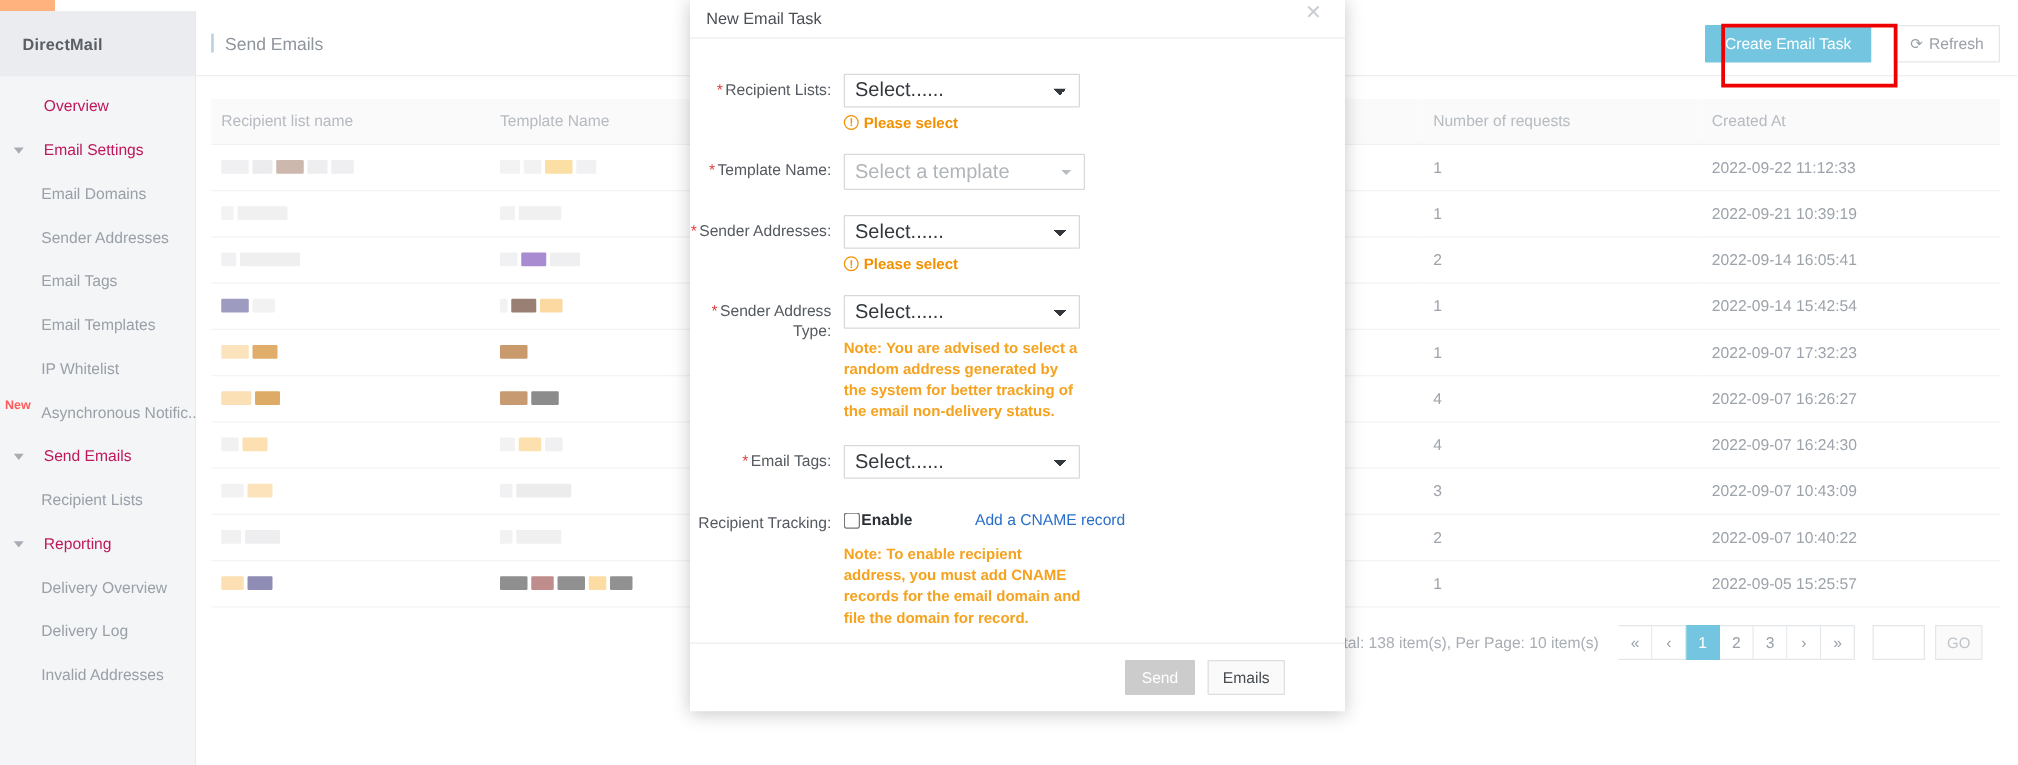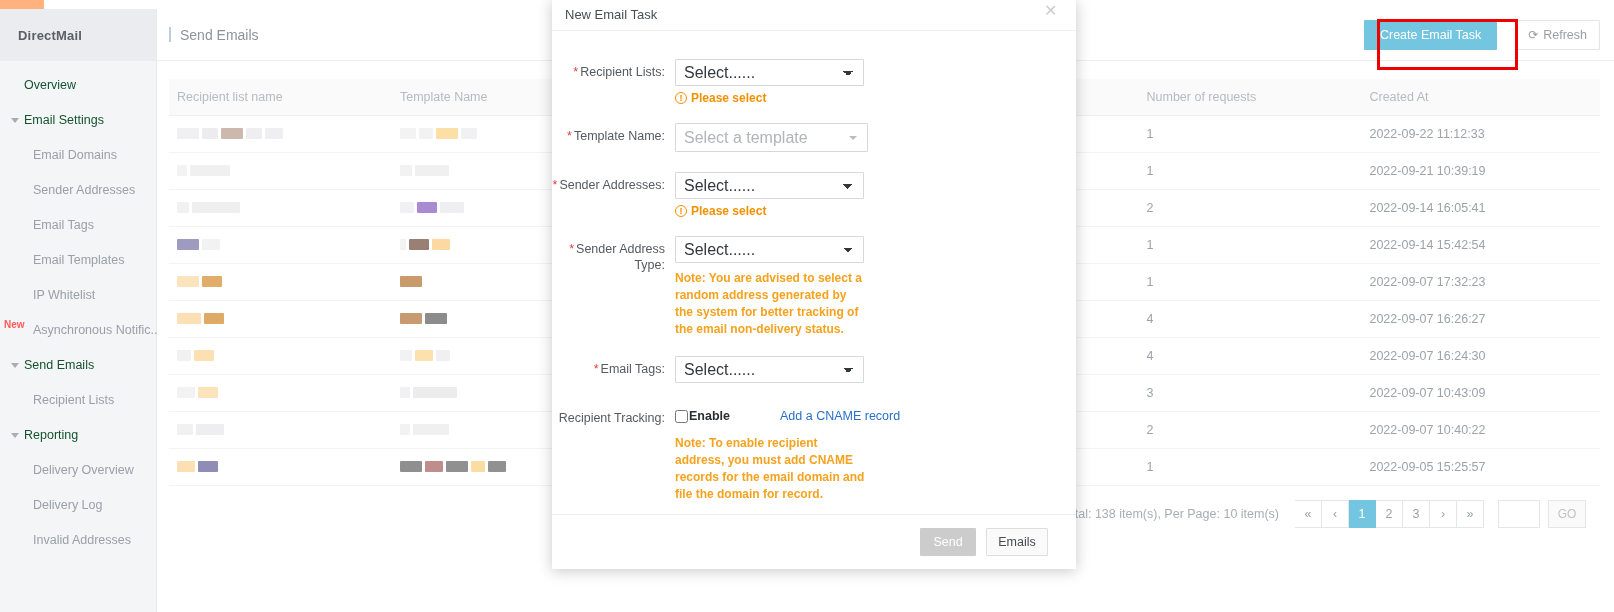--- a/index.html
+++ b/index.html
@@ -36,21 +36,21 @@
     background: #eaecef;
     letter-spacing: .2px;
   }
   .nav { padding-top: 6px; }
   .nav-item {
     position: relative;
     height: 35px; display: flex; align-items: center;
     font-size: 12.5px; color: #9aa0a8;
     cursor: pointer; white-space: nowrap;
   }
-  .nav-item.level0 { padding-left: 24px; color: #14532d; }
+  .nav-item.level0 { padding-left: 35px; color: #be185d; }
   .nav-item.level1 { padding-left: 33px; }
   .caret {
     position: absolute; left: 11px; top: 50%; margin-top: -2px;
     width: 0; height: 0;
     border-left: 4.5px solid transparent;
     border-right: 4.5px solid transparent;
     border-top: 5px solid #a8adb4;
   }
   .new-badge {
     position: absolute; left: 4px; top: 8px;
@@ -231,21 +231,21 @@
   .checkrow { display: flex; align-items: center; padding-top: 4px; }
   .chk { width: 13px; height: 13px; margin: 0 1px 0 0; cursor: pointer; }
   .chk-label { font-size: 12.5px; color: #2b2f34; font-weight: bold; }
   .cname-link {
     font-size: 12.5px; color: #2a6ecb; margin-left: 50px;
     text-decoration: none; cursor: pointer; white-space: nowrap;
   }
   .modal-foot {
     height: 55px; border-top: 1px solid #eeeeee;
     display: flex; align-items: center; justify-content: flex-end;
-    padding-right: 28px; gap: 10px;
+    padding-right: 48px; gap: 10px;
   }
   .btn-send {
     width: 56px; height: 28px; background: #cccccc; color: #ffffff;
     border: none; font-size: 12.5px; font-family: inherit; cursor: pointer;
     border-radius: 1px;
   }
   .btn-cancel {
     width: 62px; height: 28px; background: #fafafa; color: #474c52;
     border: 1px solid #dcdfe2; font-size: 12.5px; font-family: inherit;
     cursor: pointer; border-radius: 1px;

